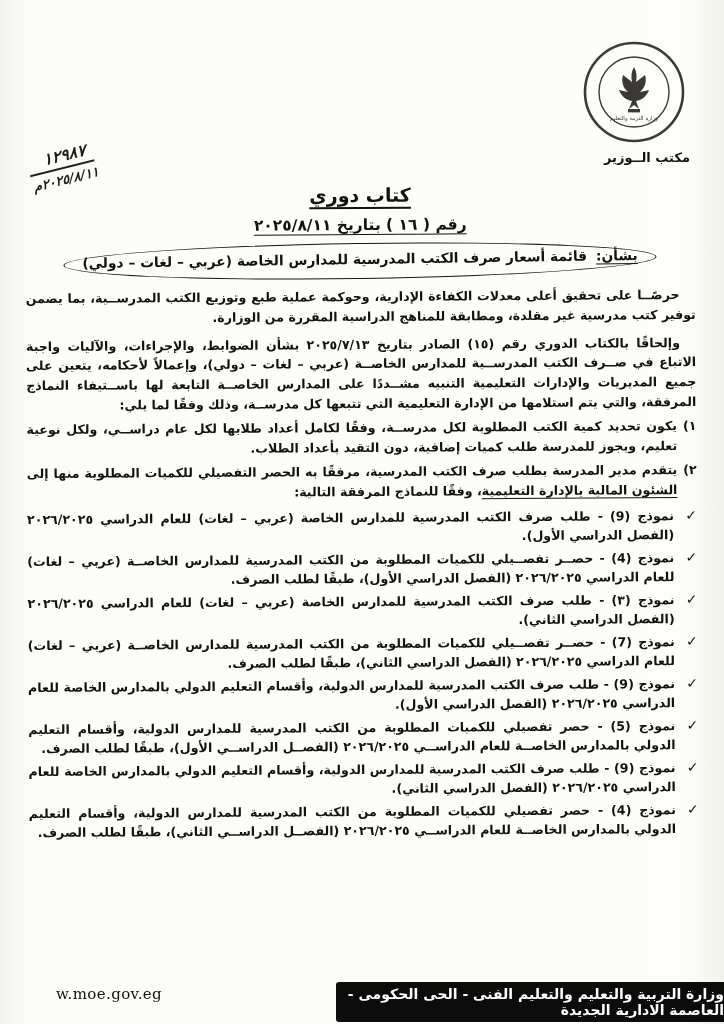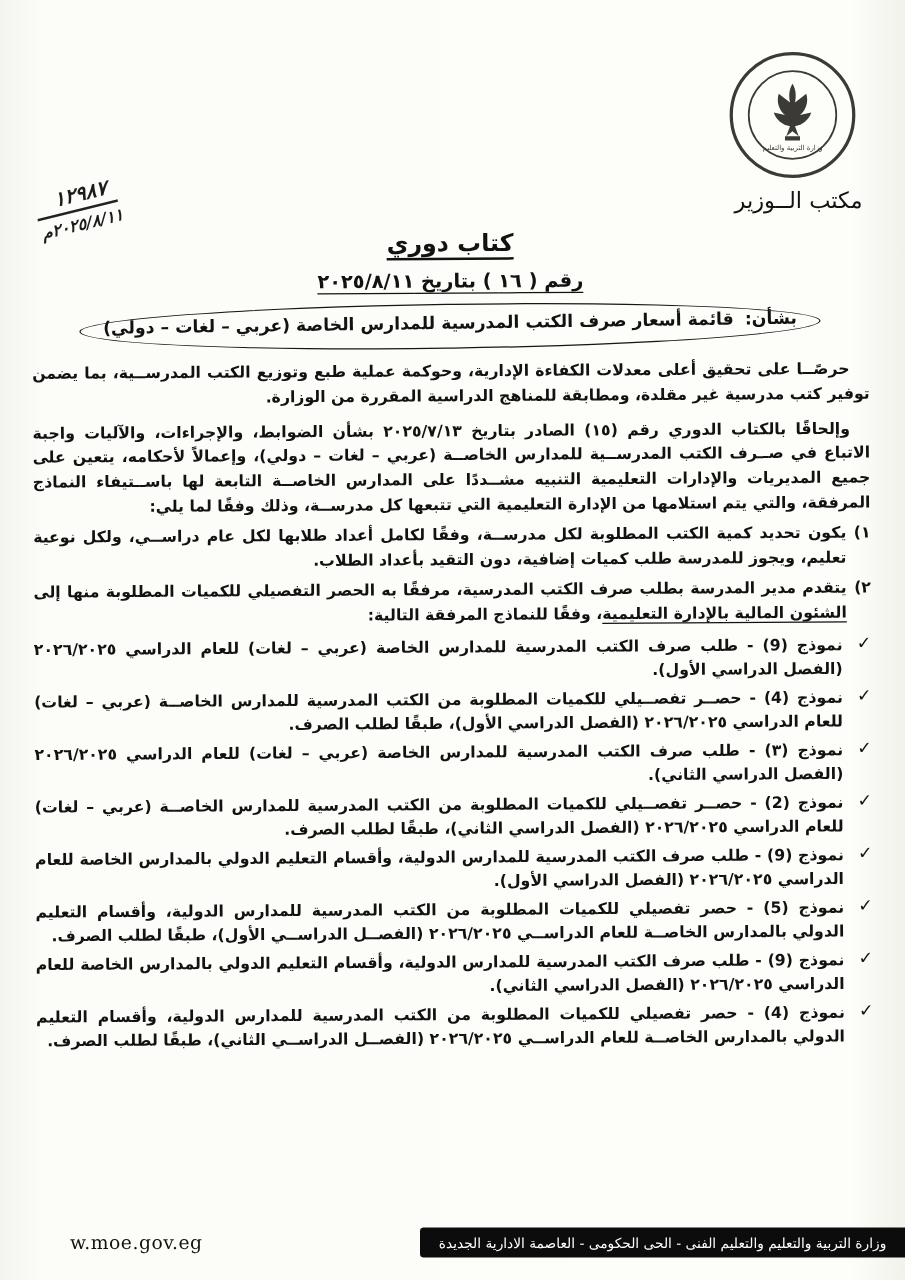--- a/index.html
+++ b/index.html
@@ -10,21 +10,21 @@
     position:relative; width:724px; height:1024px; margin:0 auto;
     background:linear-gradient(90deg,#f4f4ef 0%,#fcfcf9 5%,#fdfdfa 94%,#f2f2ec 100%);
     color:#121212; overflow:hidden;
     box-shadow:0 0 8px rgba(0,0,0,.45);
   }
 
   
   .seal{ position:absolute; top:40px; right:38px; width:104px; height:104px; opacity:.92; }
   .office{
     position:absolute; top:150px; right:34px; direction:rtl;
-    font-size:18px; font-weight:normal; letter-spacing:.3px;margin-left:25px;
+    font-size:13px; font-weight:bold; letter-spacing:.3px;margin-left:25px;
   }
 
   
   .handwriting{
     position:absolute; top:146px; left:30px; direction:rtl;
     transform:rotate(-14deg);
     font-family:"DejaVu Serif","Liberation Serif",serif;
     font-style:italic; font-weight:bold; color:#1c1c1c;
   }
   .hw-num{ font-size:16px; padding:0 8px 2px; border-bottom:2px solid #222; transform:skewX(-6deg); }
@@ -42,21 +42,21 @@
   .numline{
     text-align:center; font-size:15.5px; font-weight:bold; margin-top:10px;
     text-decoration:underline; text-underline-offset:4px; text-decoration-thickness:1.4px;
   }
   .subject-wrap{ text-align:center; margin-top:9px; }
   .subject{
     display:inline-block; border:1.7px solid #161616; border-radius:50%;
     padding:6px 18px 9px; font-weight:bold; font-size:13.8px;
     transform:rotate(-.5deg); line-height:1.4;
   }
-  .subject-label{ text-underline-offset:3px; margin-left:4px; }
+  .subject-label{ text-decoration:underline; text-underline-offset:3px; margin-left:4px; }
 
   .para{
     font-size:12.6px; font-weight:bold; line-height:1.56; text-align:justify;
     margin-top:8px; text-indent:16px;
   }
   .item{
     display:flex; gap:6px; margin-top:5px;
     font-size:12.6px; font-weight:bold; line-height:1.56; text-align:justify;
   }
   .inum{ flex:0 0 auto; }
@@ -71,24 +71,24 @@
   .check{ flex:0 0 14px; font-size:14px; line-height:1.35; }
   .flabel{ font-weight:bold; }
 
   
   .footer{ position:absolute; left:0; right:0; bottom:16px; height:26px; }
   .website{
     position:absolute; left:56px; top:3px; font-size:15px; font-weight:normal;
     letter-spacing:.4px; font-family:"DejaVu Serif","Liberation Serif",serif;
   }
   .address-bar{
-    position:absolute; right:0; top:0; width:388px; height:24px;
+    position:absolute; right:0; top:0; width:388px; height:40px;
     background:#0c0c0c; color:#fff; direction:rtl;
     display:flex; align-items:center; justify-content:center;
-    font-size:11px; font-weight:normal; border-radius:3px 0 0 3px;
+    font-size:14px; font-weight:bold; border-radius:3px 0 0 3px;
   }
 </style>
 </head>
 <body>
 
 <div class="page">
 
   <div class="seal">
     <svg width="104" height="104" viewBox="0 0 104 104">
       <circle cx="52" cy="52" r="49" fill="none" stroke="#2b2a27" stroke-width="2.6"></circle>
@@ -146,21 +146,21 @@
         <span class="ftext"><b class="flabel">نموذج (4) -</b> <span>حصــر تفصــيلي للكميات المطلوبة من الكتب المدرسية للمدارس الخاصــة (عربي – لغات) للعام الدراسي ٢٠٢٦/٢٠٢٥ (الفصل الدراسي الأول)، طبقًا لطلب الصرف.</span></span>
       </div>
 
       <div class="form-row">
         <span class="check">✓</span>
         <span class="ftext"><b class="flabel">نموذج (٣) -</b> <span>طلب صرف الكتب المدرسية للمدارس الخاصة (عربي – لغات) للعام الدراسي ٢٠٢٦/٢٠٢٥ (الفصل الدراسي الثاني).</span></span>
       </div>
 
       <div class="form-row">
         <span class="check">✓</span>
-        <span class="ftext"><b class="flabel">نموذج (2) -</b> <span>حصــر تفصــيلي للكميات المطلوبة من الكتب المدرسية للمدارس الخاصــة (عربي – لغات) للعام الدراسي ٢٠٢٦/٢٠٢٥ (الفصل الدراسي الثاني)، طبقًا لطلب الصرف.</span></span>
+        <span class="ftext"><b class="flabel">نموذج (7) -</b> <span>حصــر تفصــيلي للكميات المطلوبة من الكتب المدرسية للمدارس الخاصــة (عربي – لغات) للعام الدراسي ٢٠٢٦/٢٠٢٥ (الفصل الدراسي الثاني)، طبقًا لطلب الصرف.</span></span>
       </div>
 
       <div class="form-row">
         <span class="check">✓</span>
         <span class="ftext"><b class="flabel">نموذج (9) -</b> <span>طلب صرف الكتب المدرسية للمدارس الدولية، وأقسام التعليم الدولي بالمدارس الخاصة للعام الدراسي ٢٠٢٦/٢٠٢٥ (الفصل الدراسي الأول).</span></span>
       </div>
 
       <div class="form-row">
         <span class="check">✓</span>
         <span class="ftext"><b class="flabel">نموذج (5) -</b> <span>حصر تفصيلي للكميات المطلوبة من الكتب المدرسية للمدارس الدولية، وأقسام التعليم الدولي بالمدارس الخاصــة للعام الدراســي ٢٠٢٦/٢٠٢٥ (الفصــل الدراســي الأول)، طبقًا لطلب الصرف.</span></span>

